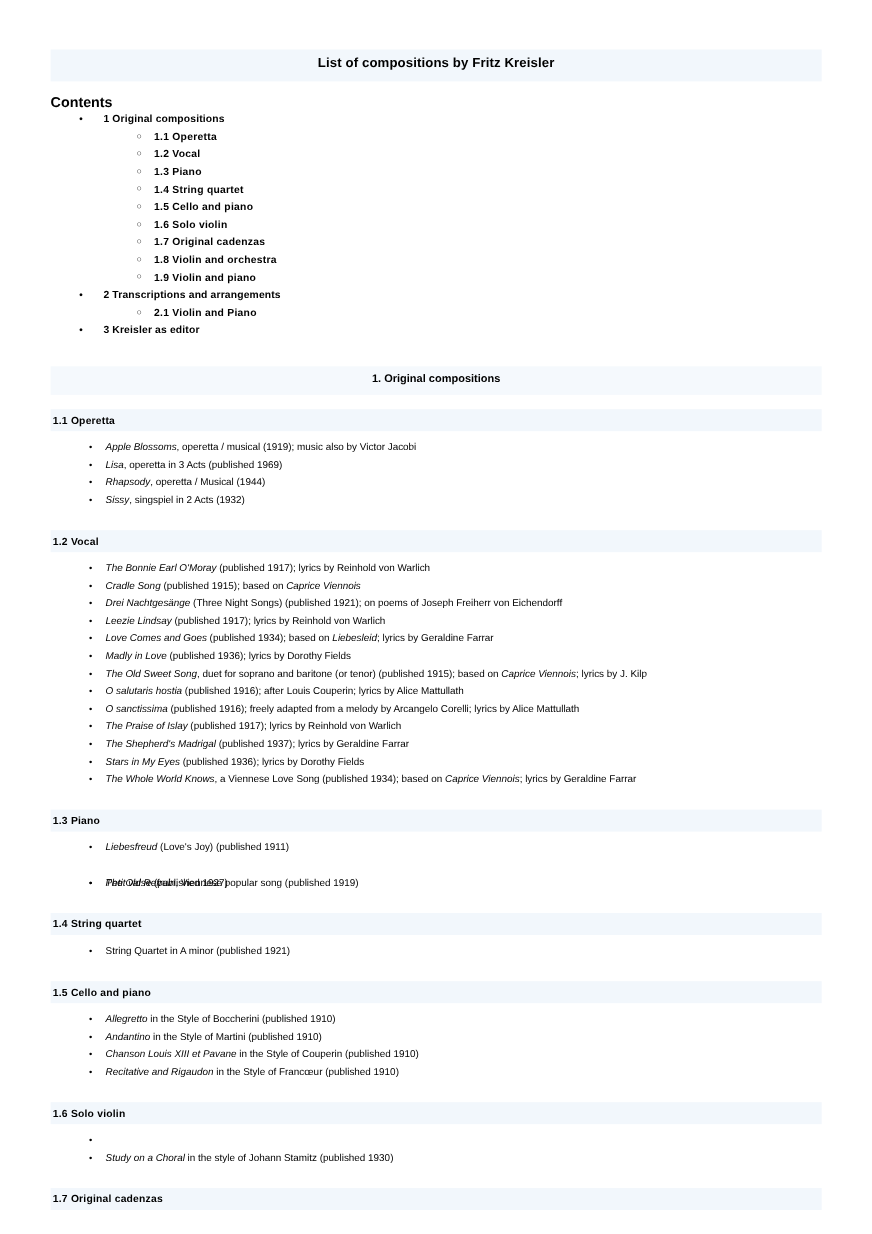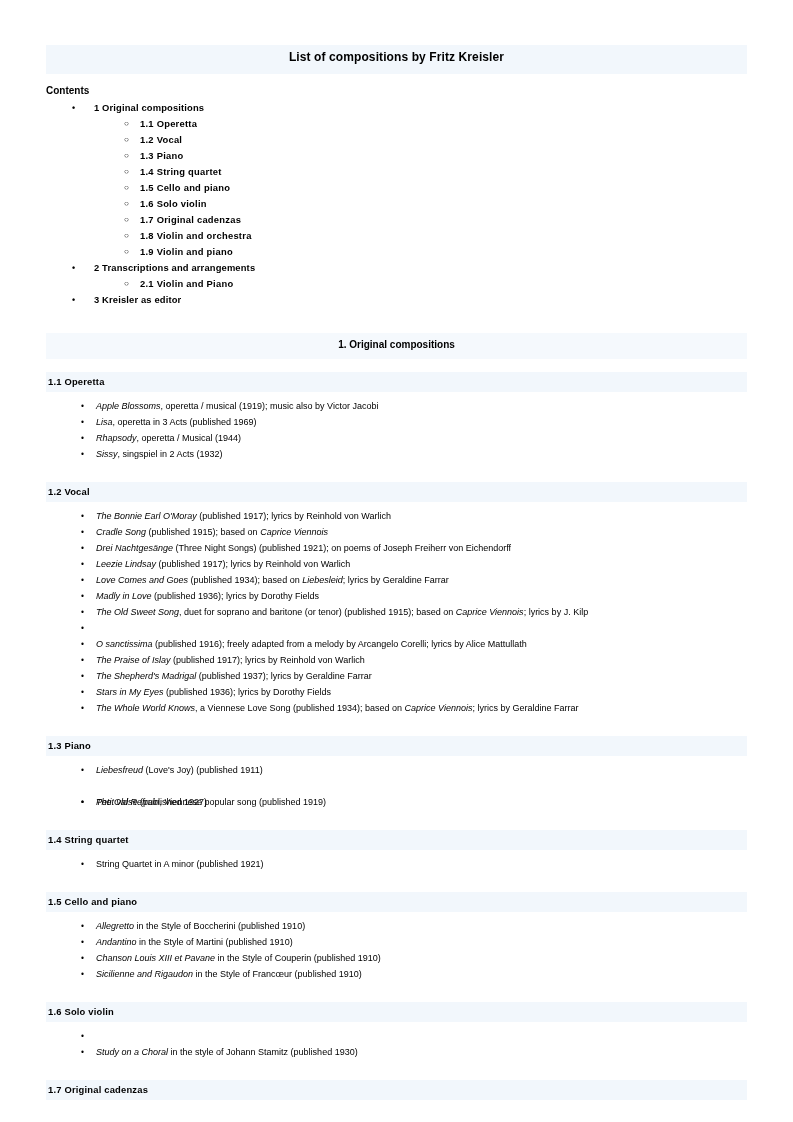--- a/index.html
+++ b/index.html
@@ -41,21 +41,21 @@
     font-size: 12px;
     font-weight: bold;
     letter-spacing: 0.1px;
   }
 
   
   .contents-label {
     position: absolute;
     left: 46px;
     top: 85px;
-    font-size: 10px;
+    font-size: 13px;
     font-weight: bold;
   }
 
   
   .toc {
     position: absolute;
     left: 0;
     top: 100px;
     width: 793px;
   }
@@ -258,20 +258,21 @@
       <div class="entry" style="top: 588px;">
         <span class="bul bullet-disc"></span>
         <span class="txt"><i>Madly in Love</i><span> (published 1936); lyrics by Dorothy Fields</span></span>
       </div>
       <div class="entry" style="top: 604px;">
         <span class="bul bullet-disc"></span>
         <span class="txt"><i>The Old Sweet Song</i><span>, duet for soprano and baritone (or tenor) (published 1915); based on </span><i>Caprice Viennois</i><span>; lyrics by J. Kilp</span></span>
       </div>
       <div class="entry" style="top: 620px;">
         <span class="bul bullet-disc"></span>
+        <span class="txt"><i>O salutaris hostia</i><span> (published 1916); after Louis Couperin; lyrics by Alice Mattullath</span></span>
       </div>
       <div class="entry" style="top: 636px;">
         <span class="bul bullet-disc"></span>
         <span class="txt"><i>O sanctissima</i><span> (published 1916); freely adapted from a melody by Arcangelo Corelli; lyrics by Alice Mattullath</span></span>
       </div>
       <div class="entry" style="top: 652px;">
         <span class="bul bullet-disc"></span>
         <span class="txt"><i>The Praise of Islay</i><span> (published 1917); lyrics by Reinhold von Warlich</span></span>
       </div>
       <div class="entry" style="top: 668px;">
@@ -318,21 +319,21 @@
       <div class="entry" style="top: 934px;">
         <span class="bul bullet-disc"></span>
         <span class="txt"><i>Andantino</i><span> in the Style of Martini (published 1910)</span></span>
       </div>
       <div class="entry" style="top: 950px;">
         <span class="bul bullet-disc"></span>
         <span class="txt"><i>Chanson Louis XIII et Pavane</i><span> in the Style of Couperin (published 1910)</span></span>
       </div>
       <div class="entry" style="top: 966px;">
         <span class="bul bullet-disc"></span>
-        <span class="txt"><i>Sicilienne and Rigaudon</i><span> in the Style of Francœur (published 1910)</span></span>
+        <span class="txt"><i>Recitative and Rigaudon</i><span> in the Style of Francœur (published 1910)</span></span>
       </div>
       <div class="sec-band" style="top: 1002px;">
         <div class="sec-title">1.6 Solo violin</div>
       </div>
       <div class="entry" style="top: 1028px;">
         <span class="bul bullet-disc"></span>
       </div>
       <div class="entry" style="top: 1044px;">
         <span class="bul bullet-disc"></span>
         <span class="txt"><i>Study on a Choral</i><span> in the style of Johann Stamitz (published 1930)</span></span>

